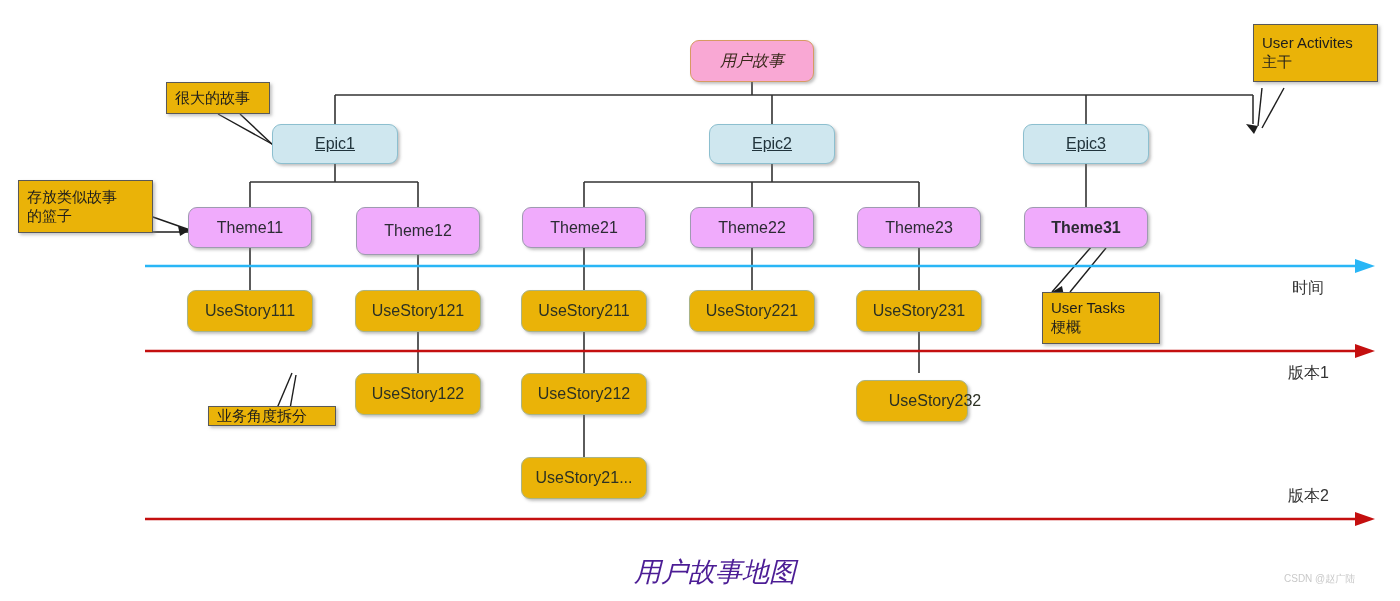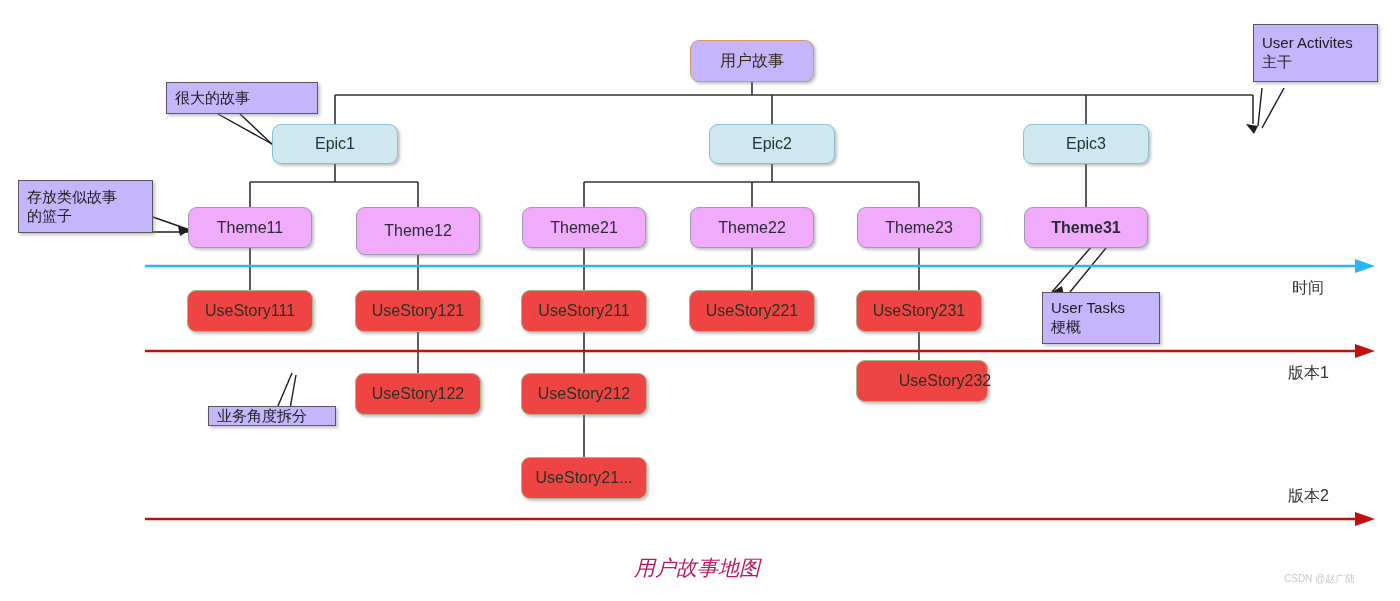--- a/index.html
+++ b/index.html
@@ -18,48 +18,48 @@
     position:absolute;
     box-sizing:border-box;
     border-radius:9px;
     display:flex;align-items:center;justify-content:center;
     font-size:16px;
     color:#27303a;
     white-space:nowrap;
     box-shadow:2px 2px 3px rgba(120,120,120,.45);
   }
   .node.root{
-    background:#c4b5fd;border:1.4px solid #d79a63;color:#3a2a1c;
+    background:#f9a8d4;border:1.4px solid #d79a63;color:#3a2a1c;font-style:italic;
   }
   .node.epic{
-    background:#cfe7ef;border:1.4px solid #8cbfcf;color:#21343c;
+    background:#cfe7ef;border:1.4px solid #8cbfcf;color:#21343c;text-decoration:underline;
   }
   .node.theme{
     background:#f0abfc;border:1.4px solid #9e9bb0;color:#2b2b33;
   }
   .node.story{
-    background:#ef4444;border:1.4px solid #a9b487;color:#2c3124;
+    background:#eab308;border:1.4px solid #a9b487;color:#2c3124;
   }
 
   .callout{
     position:absolute;box-sizing:border-box;
-    background:#c4b5fd;border:1.6px solid #595959;
+    background:#eab308;border:1.6px solid #595959;
     font-size:15px;color:#1d1d1d;line-height:1.25;
     padding:4px 8px;
     box-shadow:2px 2px 3px rgba(140,140,140,.5);
     white-space:pre-line;
   }
 
   .axis-label{
     position:absolute;font-size:16px;color:#333;white-space:nowrap;
   }
 
   .caption{
     position:absolute;font-family:"Liberation Serif","DejaVu Serif",serif;
-    font-style:italic;font-size:21px;color:#be185d;white-space:nowrap;
+    font-style:italic;font-size:27px;color:#4c1d95;white-space:nowrap;
   }
   .watermark{
     position:absolute;font-size:10px;color:#c9c9c9;white-space:nowrap;
   }
 </style>
 </head>
 <body>
 
 <div id="canvas">
 
@@ -186,29 +186,29 @@
   <div class="node story" style="left:856px;top:290px;width:126px;height:42px;">
     <span>UseStory231</span>
   </div>
 
   <div class="node story" style="left:355px;top:373px;width:126px;height:42px;">
     <span>UseStory122</span>
   </div>
   <div class="node story" style="left:521px;top:373px;width:126px;height:42px;">
     <span>UseStory212</span>
   </div>
-  <div class="node story" style="left:856px;top:360px;width:132px;height:42px;padding-left:46px;">
+  <div class="node story" style="left:856px;top:380px;width:112px;height:42px;padding-left:46px;">
     <span>UseStory232</span>
   </div>
 
   <div class="node story" style="left:521px;top:457px;width:126px;height:42px;">
     <span>UseStory21...</span>
   </div>
 
-  <div class="callout" style="left:166px;top:82px;width:152px;height:32px;display:flex;align-items:center;">很大的故事</div>
+  <div class="callout" style="left:166px;top:82px;width:104px;height:32px;display:flex;align-items:center;">很大的故事</div>
 
   <div class="callout" style="left:18px;top:180px;width:135px;height:53px;display:flex;align-items:center;">存放类似故事
 的篮子</div>
 
   <div class="callout" style="left:1253px;top:24px;width:125px;height:58px;display:flex;flex-direction:column;justify-content:center;">User Activites
 主干</div>
 
   <div class="callout" style="left:1042px;top:292px;width:118px;height:52px;display:flex;flex-direction:column;justify-content:center;">User Tasks
 梗概</div>
 

